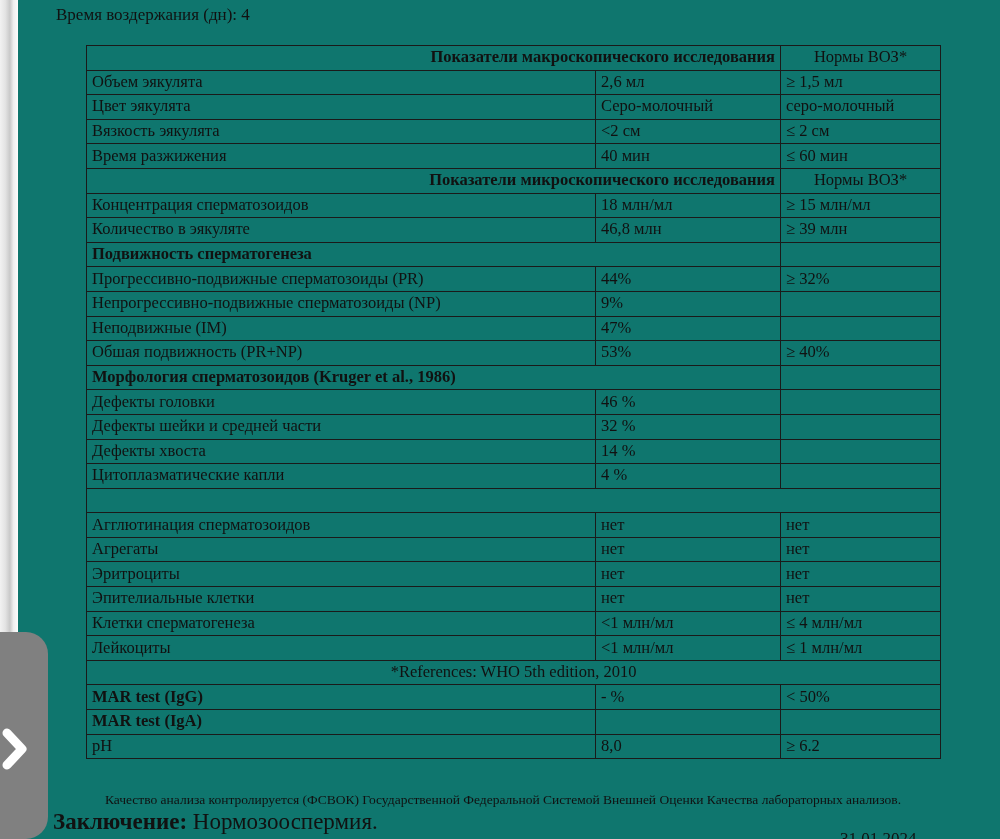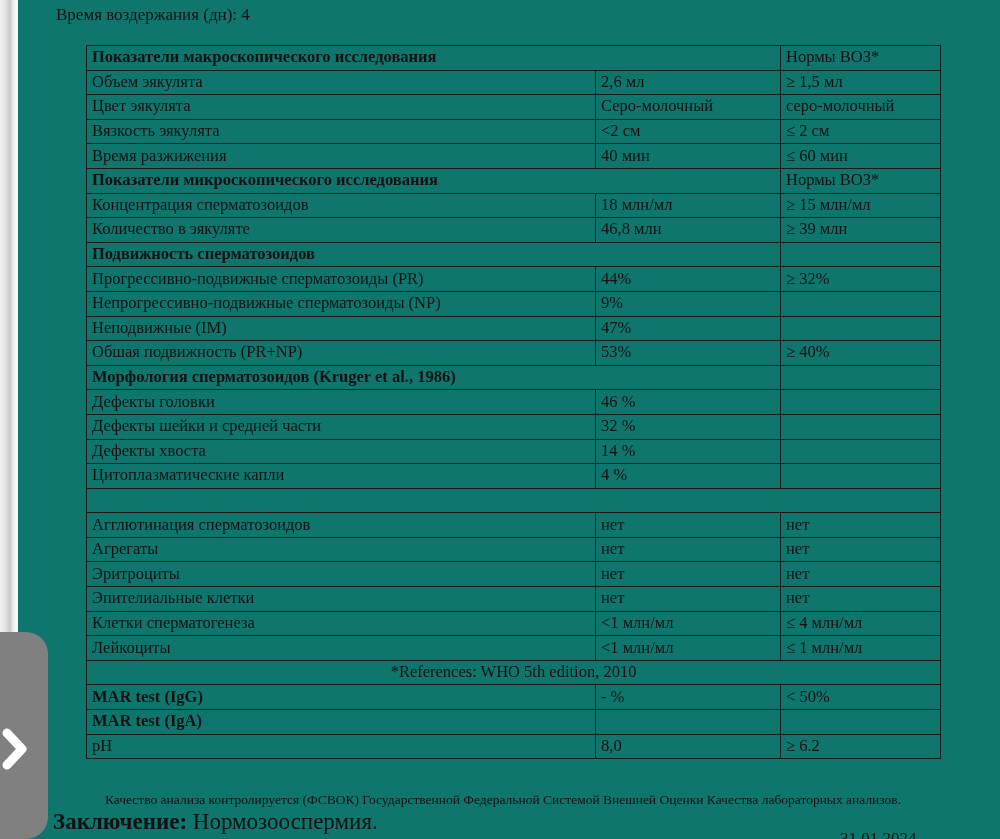--- a/index.html
+++ b/index.html
@@ -65,30 +65,30 @@
     line-height: 20px;
     vertical-align: middle;
     overflow: hidden;
     white-space: nowrap;
   }
   col.c-name  { width: 509px; }
   col.c-value { width: 185px; }
   col.c-norm  { width: 160px; }
 
   td.section {
-    text-align: left;
+    text-align: right;
     font-weight: bold;
   }
   td.section-left {
     text-align: left;
     font-weight: bold;
   }
   td.norm-head {
     font-weight: normal;
-    text-align: left;
+    text-align: center;
   }
   td.bold { font-weight: bold; }
   td.val-indent { padding-left: 14px; }
   td.blank-row { height: 25px; }
   td.refs { text-align: center; }
 
   
   #footer-note {
     position: absolute;
     left: 53px;
@@ -185,21 +185,21 @@
             <td class="">Концентрация сперматозоидов</td>
             <td class="">18 млн/мл</td>
             <td>≥ 15 млн/мл</td>
           </tr>
           <tr>
             <td class="">Количество в эякуляте</td>
             <td class="">46,8  млн</td>
             <td>≥ 39 млн</td>
           </tr>
           <tr>
-            <td colspan="2" class="section-left">Подвижность сперматозоидов</td>
+            <td colspan="2" class="section-left">Подвижность сперматогенеза</td>
             <td class="norm-head"></td>
           </tr>
           <tr>
             <td class="">Прогрессивно-подвижные сперматозоиды (PR)</td>
             <td class="val-indent">44%</td>
             <td>≥ 32%</td>
           </tr>
           <tr>
             <td class="">Непрогрессивно-подвижные сперматозоиды (NP)</td>
             <td class="val-indent">9%</td>

